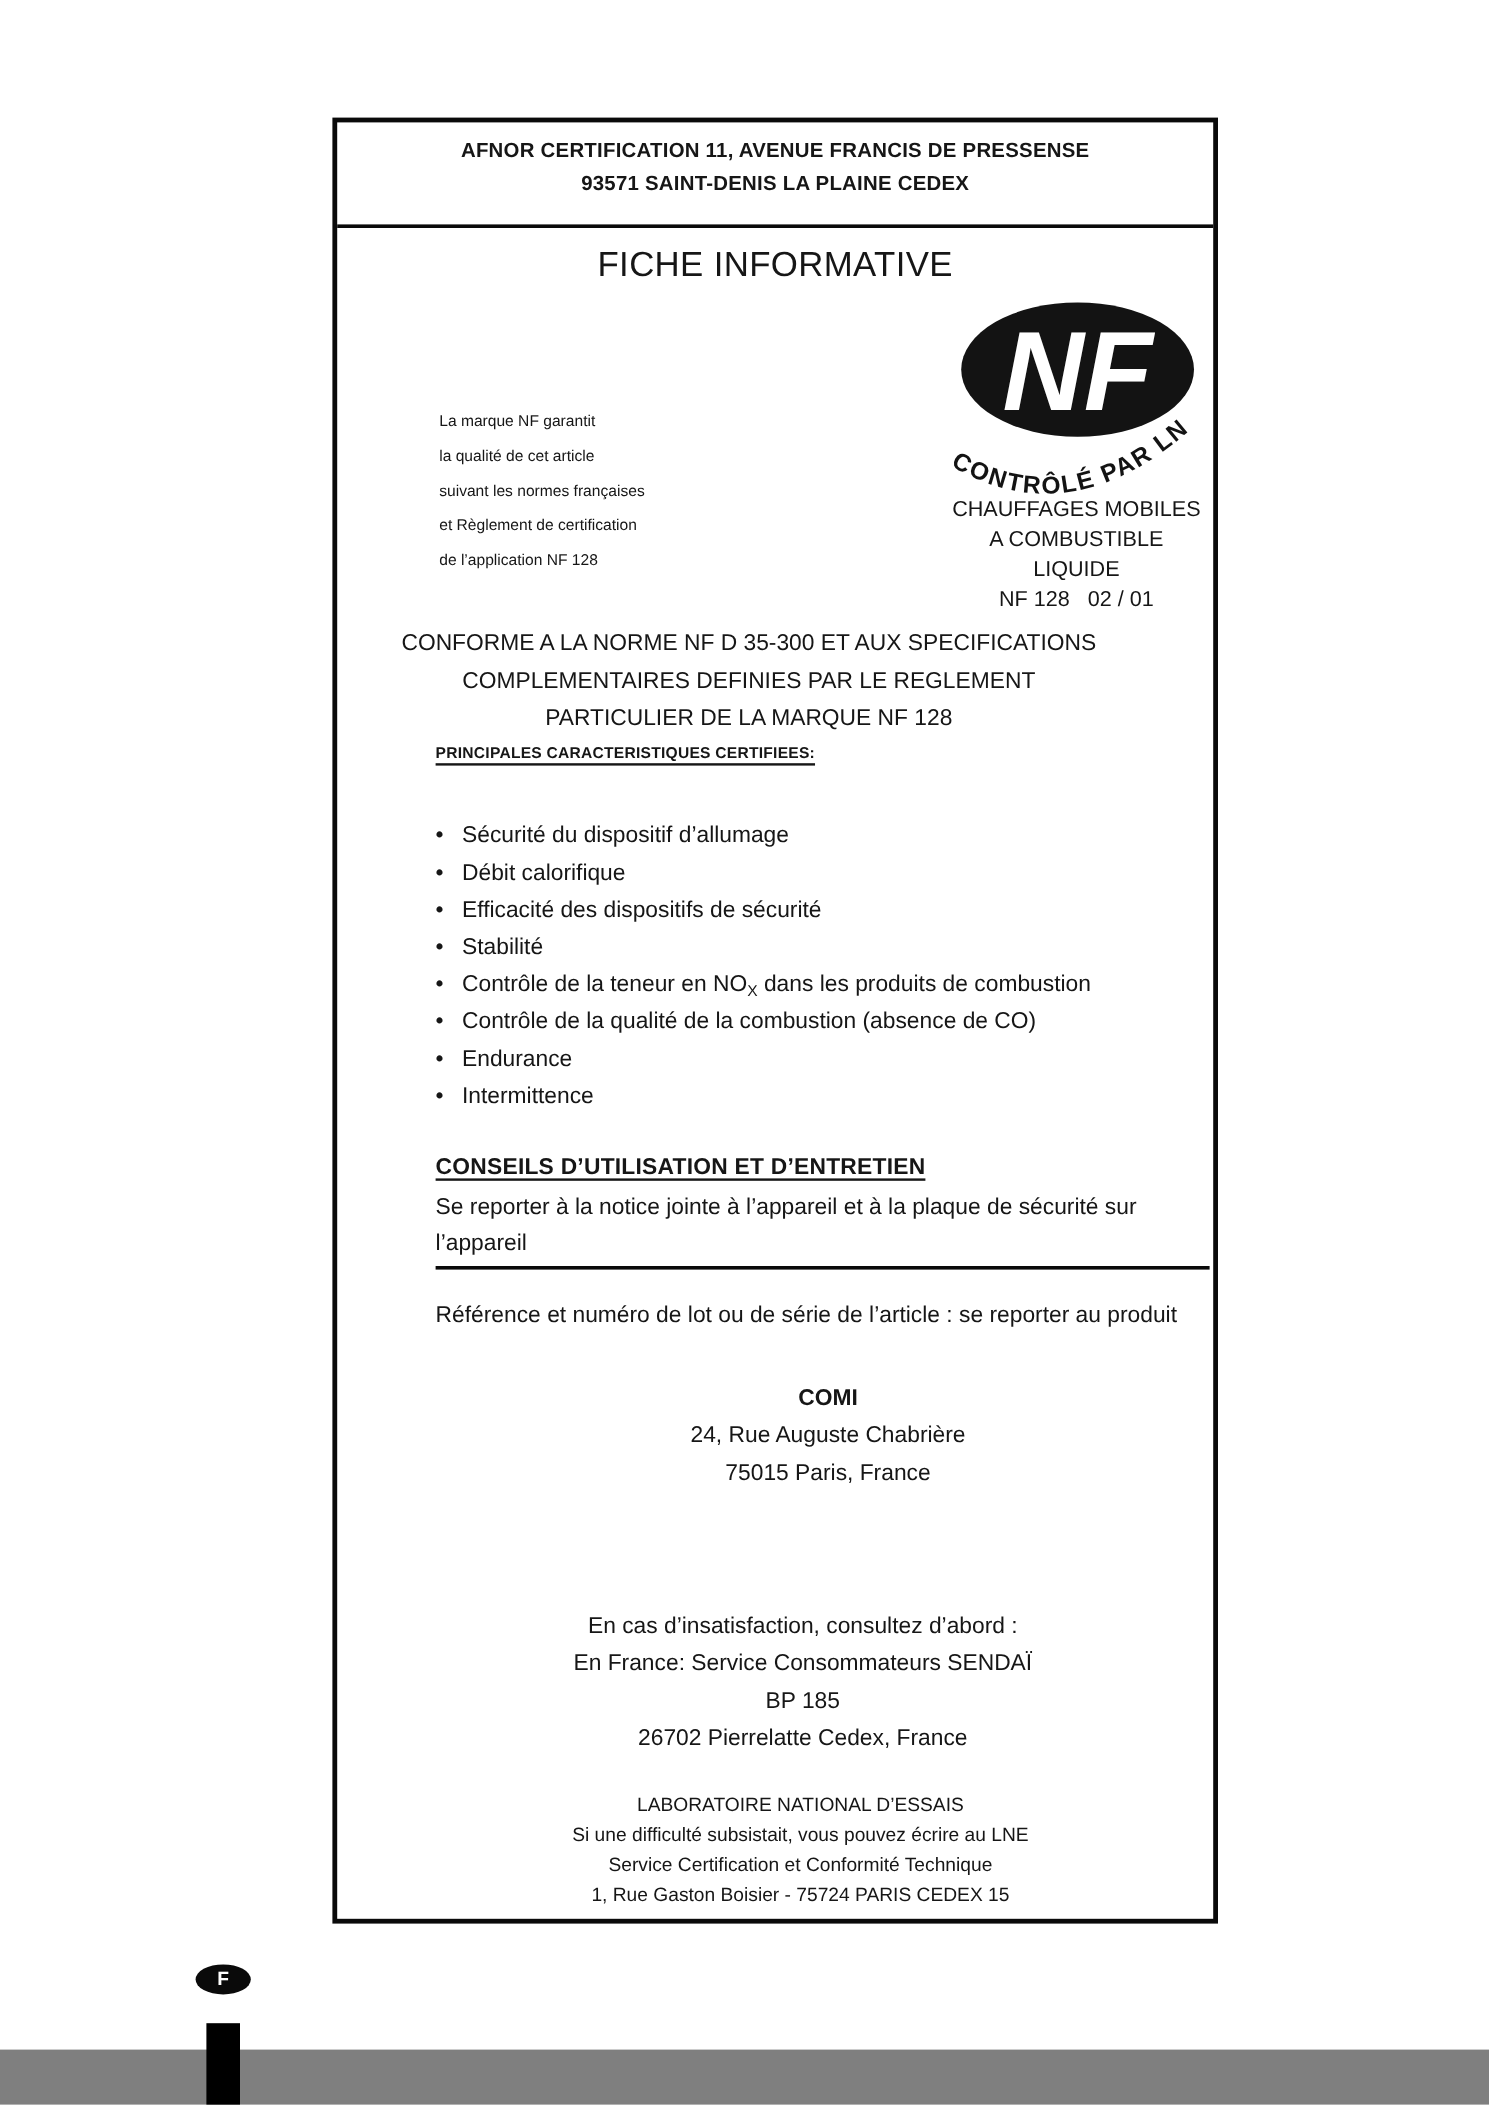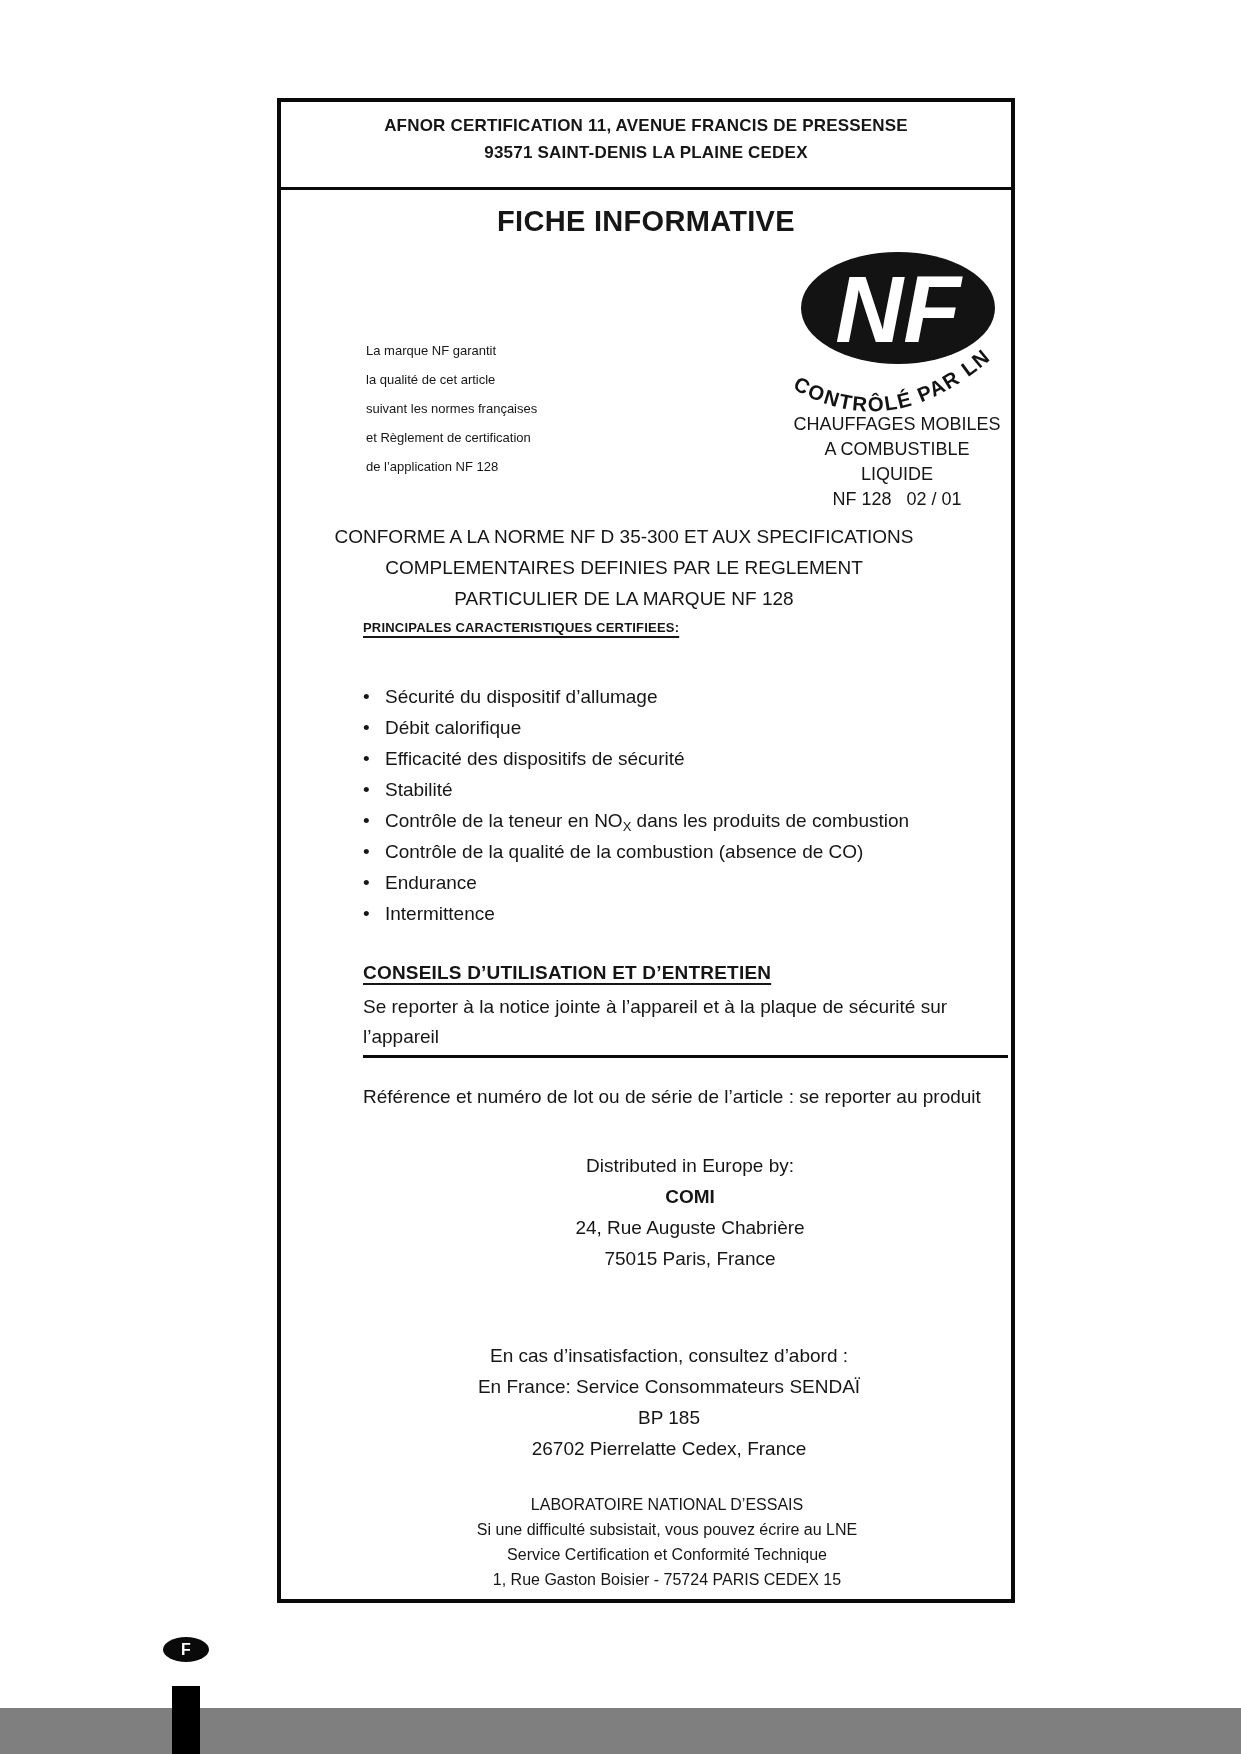--- a/index.html
+++ b/index.html
@@ -9,21 +9,21 @@
   }
   .abs{position:absolute;}
   
   .doc-box{
     left:277px;top:98px;width:738px;height:1505px;
     border:4px solid #0a0a0a;box-sizing:border-box;background:#fff;
   }
   .center-block{left:281px;width:730px;text-align:center;}
   .header-block{top:112px;font-weight:bold;font-size:17px;line-height:27px;letter-spacing:.2px;}
   .header-sep{left:281px;top:187px;width:730px;height:3px;background:#0a0a0a;}
-  .doc-title{top:205px;font-weight:bold;font-size:29px;letter-spacing:.3px;}
+  .doc-title{top:205px;font-weight:normal;font-size:29px;letter-spacing:.3px;}
   
   .nf-logo{left:788px;top:250px;width:214px;height:166px;}
   .nf-category{left:790px;top:412px;width:214px;text-align:center;font-size:18px;line-height:25px;}
   .nf-ref-line{white-space:pre;}
   
   .guarantee{left:366px;top:336px;font-size:13px;line-height:29px;}
   
   .conformity{top:521px;font-size:19px;line-height:31px;transform:translateX(-22px);}
   
   .char-heading{left:363px;top:620px;font-size:13px;font-weight:bold;
@@ -108,21 +108,20 @@
 <div class="abs advice-heading">CONSEILS D’UTILISATION ET D’ENTRETIEN</div>
 <div class="abs advice-text">
   <div>Se reporter à la notice jointe à l’appareil et à la plaque de sécurité sur</div>
   <div>l’appareil</div>
 </div>
 <div class="abs advice-rule"></div>
 
 <div class="abs reference-note">Référence et numéro de lot ou de série de l’article : se reporter au produit</div>
 
 <div class="abs center-block distributor">
-  <div>Distributed in Europe by:</div>
   <div class="bold">COMI</div>
   <div>24, Rue Auguste Chabrière</div>
   <div>75015 Paris, France</div>
 </div>
 
 <div class="abs center-block complaints">
   <div>En cas d’insatisfaction, consultez d’abord :</div>
   <div>En France: Service Consommateurs SENDAÏ</div>
   <div>BP 185</div>
   <div>26702 Pierrelatte Cedex, France</div>

